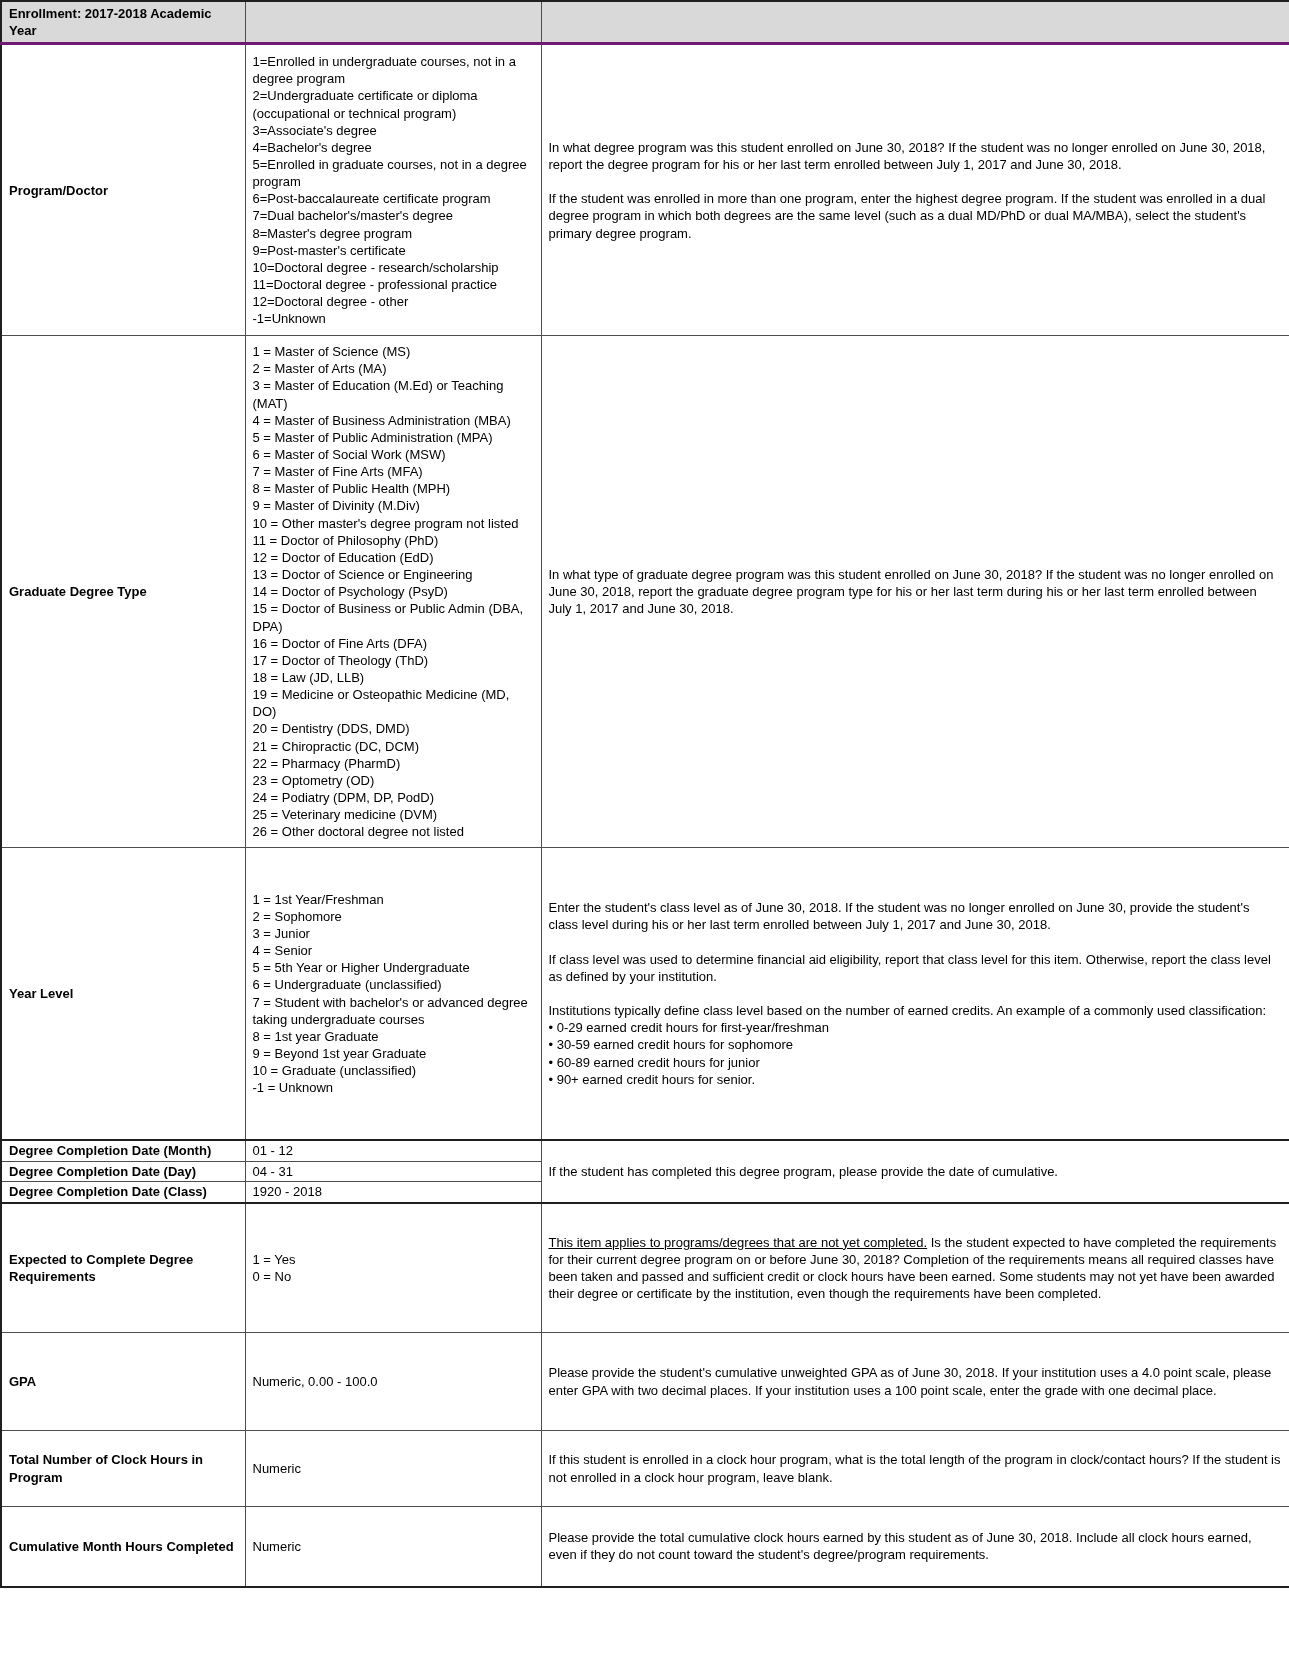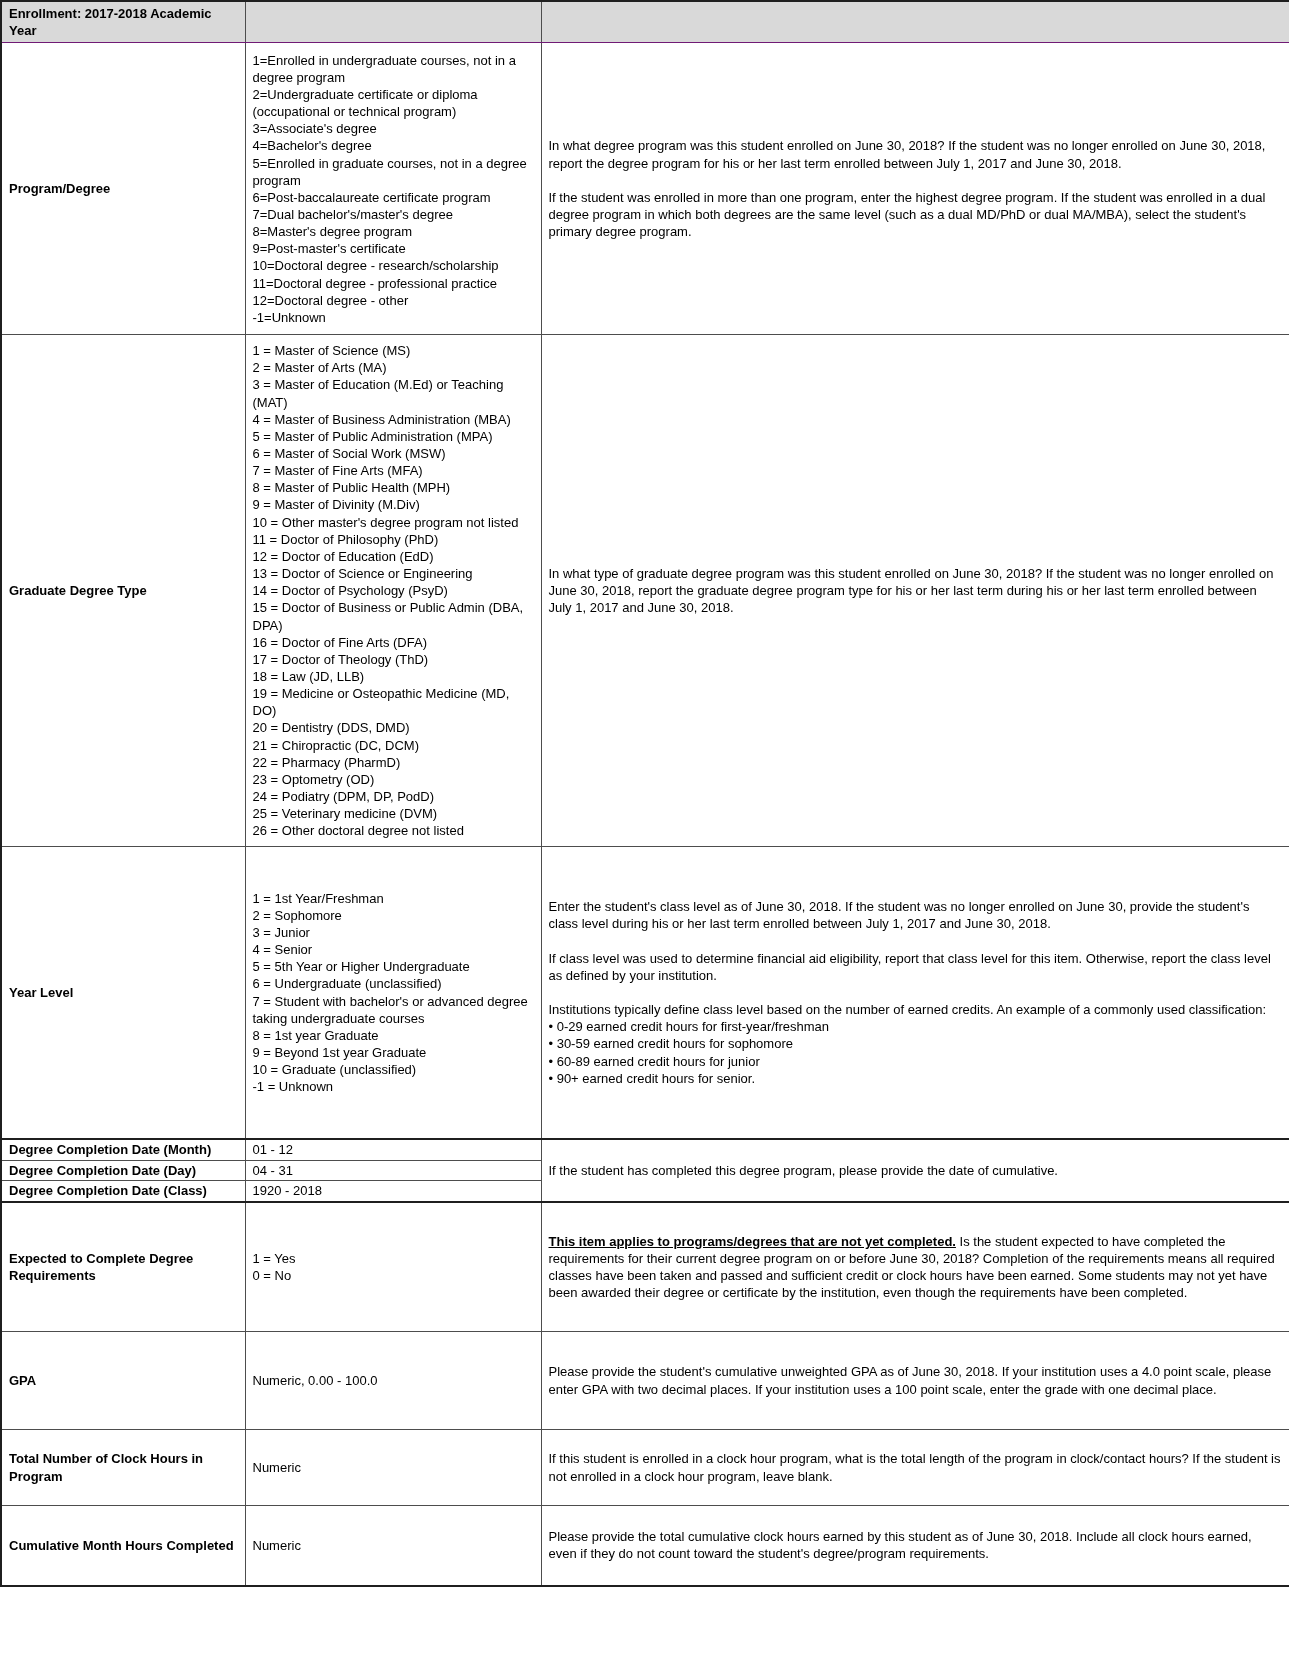--- a/index.html
+++ b/index.html
@@ -24,29 +24,29 @@
     padding: 3px 7px;
     vertical-align: middle;
     text-align: left;
     line-height: 1.32;
     overflow: hidden;
   }
   thead th {
     background: #d9d9d9;
     font-weight: bold;
     height: 24px;
-    border-bottom: 1px solid #701a75;
+    border-bottom: 3px solid #701a75;
     font-size: 13px;
   }
   td.field { font-weight: bold; }
   td.codes { white-space: pre-line; }
   td.desc  { white-space: pre-line; }
   tr.thick-top td { border-top: 2px solid #1f1f1f; }
   tr.thin td { padding-top: 1px; padding-bottom: 1px; margin-left: 44px; }
-  .underline { text-decoration: underline; font-weight: bold; }
+  .underline { text-decoration: underline; }
   
   tr.r-program td    { height: 292px; }
   tr.r-graduate td   { height: 512px; }
   tr.r-class td      { height: 292px; }
   tr.r-month td      { height: 22px; }
   tr.r-day td        { height: 20px; }
   tr.r-year td       { height: 20px; }
   tr.r-expected td   { height: 130px; }
   tr.r-gpa td        { height: 98px; }
   tr.r-total td      { height: 76px; }
@@ -64,21 +64,21 @@
   <thead>
     <tr>
       <th>Enrollment: 2017-2018 Academic Year</th>
       <th></th>
       <th></th>
     </tr>
   </thead>
   <tbody>
 
     <tr class="r-program">
-      <td class="field">Program/Degree</td>
+      <td class="field">Program/Doctor</td>
       <td class="codes">1=Enrolled in undergraduate courses, not in a degree program
 2=Undergraduate certificate or diploma (occupational or technical program)
 3=Associate's degree
 4=Bachelor's degree
 5=Enrolled in graduate courses, not in a degree program
 6=Post-baccalaureate certificate program
 7=Dual bachelor's/master's degree
 8=Master's degree program
 9=Post-master's certificate
 10=Doctoral degree - research/scholarship

